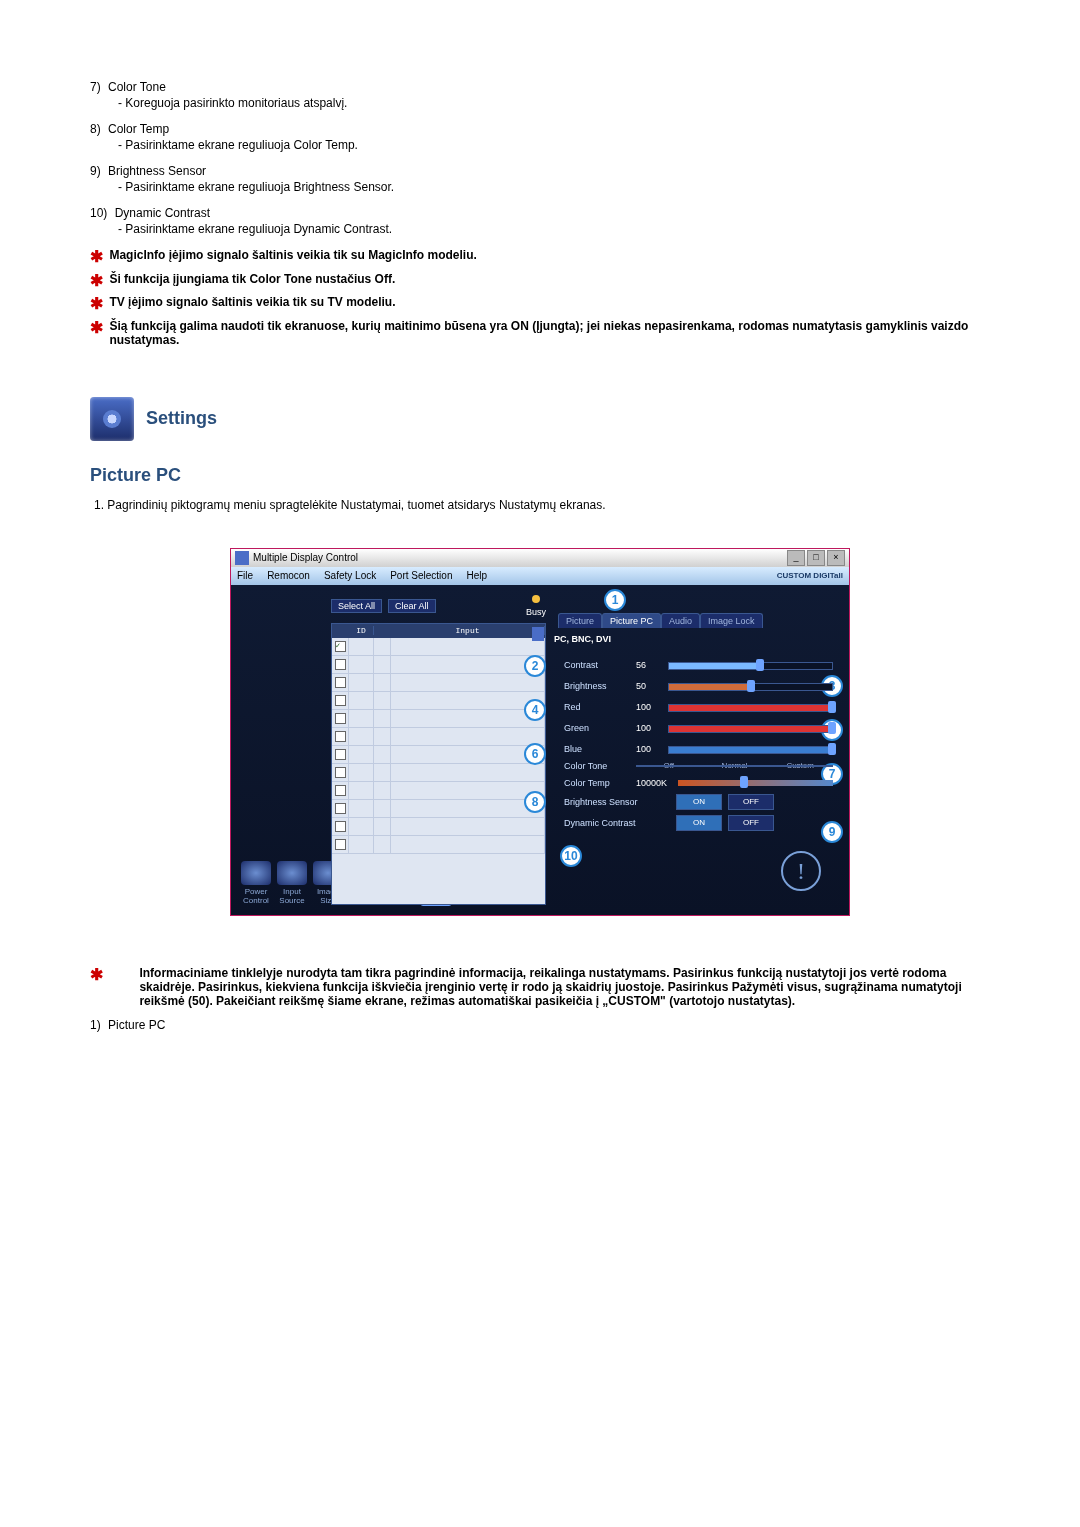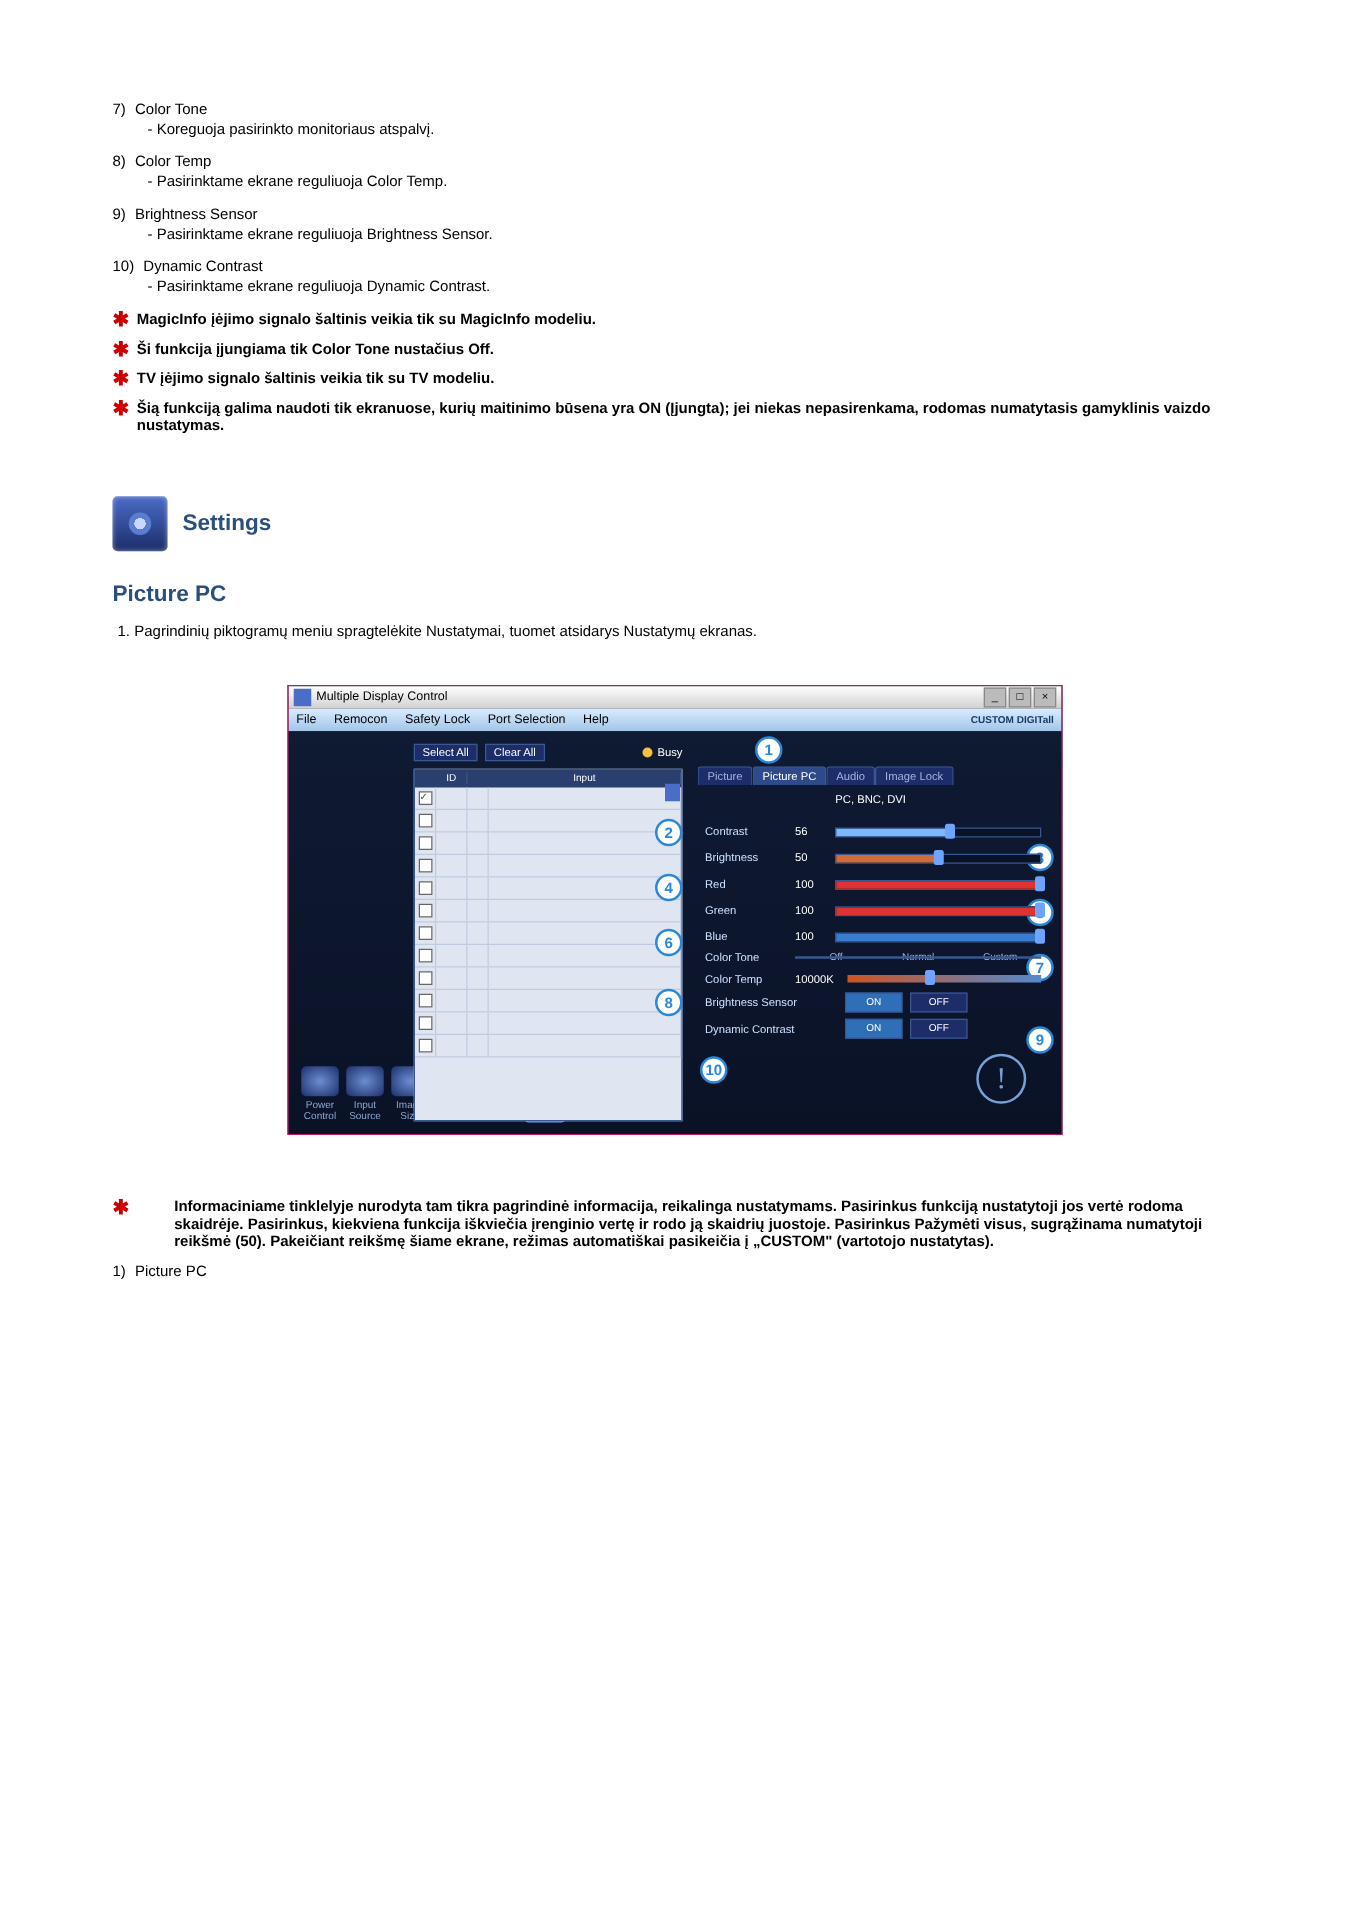--- a/index.html
+++ b/index.html
@@ -56,45 +56,45 @@
 
   .sidebar { width:82px; display:flex; align-items:flex-end; gap:6px; padding-top:24px; }
   .side-item { width:70px; text-align:center; font-size:8px; color:#8ba7d4; }
   .side-ico { width:30px; height:24px; margin:0 auto 2px auto; background:radial-gradient(#6b8ed0,#1c2d6a); border-radius:4px; }
   .side-label-yel { color:#f0d060; }
   .side-item.active { outline:1px solid #6ea3ff; border-radius:2px; padding:3px 0; }
 
   .middle { width:215px; position:relative; }
   .toolbar { display:flex; gap:6px; align-items:center; margin-bottom:6px; }
   .tb-btn { border:1px solid #3a5790; padding:1px 6px; color:#fff; font-size:9px; background:#1c2d6a; }
-  .busy { margin-left:auto; display:flex; align-items:center; gap:4px; font-size:9px; color:#fff; }
+  .busy { margin-left:auto; display:flex; align-items:center; gap:4px; font-size:9px; color:#fff;flex-direction:column; }
   .busy-dot { width:8px;height:8px;background:#f6c040;border-radius:50%; }
 
-  .grid { border:1px solid #3a5790; background:#dfe6f2; height:280px; }
+  .grid { border:1px solid #3a5790; background:#dfe6f2; height:280px;font-family:Liberation Mono, monospace; }
   .grid-head { display:flex; background:#2a3f6e; color:#fff; height:14px; align-items:center; }
   .gh { border-right:1px solid #3a5790; font-size:8px; text-align:center; }
   .gh.c1{width:16px;} .gh.c2{width:24px;} .gh.c3{width:16px;} .gh.c4{flex:1;}
   .scrollthumb { position:absolute; right:2px; top:32px; width:12px; height:14px; background:#4a6dc7; }
   .grid-rows { }
   .grow { display:flex; height:17px; align-items:center; border-bottom:1px solid #c0cbe0; }
   .gc { border-right:1px solid #c0cbe0; height:100%; display:flex; align-items:center; justify-content:center; }
   .gc.c1{width:16px;} .gc.c2{width:24px;} .gc.c3{width:16px;} .gc.c4{flex:1;}
   .chk { width:9px;height:9px;border:1px solid #666;background:#fff; }
   .chk.on::after{content:"✓"; font-size:8px; line-height:8px; color:#1a5f1a; display:block;}
 
   .rightpanel { flex:1; padding-top:18px; position:relative; }
   .circle-num {
     position:absolute; width:18px; height:18px; border:2px solid #2a88d8; border-radius:50%;
     color:#2a88d8; font-weight:bold; font-size:12px; text-align:center; line-height:18px;
     background:#fff;
   }
   .tabs { display:flex; margin-left:4px; }
   .tab { padding:2px 7px; font-size:9px; background:#1c2d6a; color:#a0b5dd; border:1px solid #3a5790; border-bottom:none; border-top-left-radius:3px; border-top-right-radius:3px; }
   .tab.active { background:#2f4a88; color:#fff; }
-  .subhdr { text-align:center; font-size:9px; font-weight:normal; color:#fff; margin:6px 0 8px 0; }
+  .subhdr { text-align:left; font-size:9px; font-weight:bold; color:#fff; margin:6px 0 8px 0; }
 
   .sl-row { display:flex; align-items:flex-end; height:18px; margin-bottom:3px; padding:0 6px 0 10px; }
   .sl-label { width:72px; font-size:9px; color:#cde0ff; }
   .sl-val { width:32px; font-size:9px; color:#fff; text-align:left; }
   .sl-track { flex:1; height:6px; border:1px solid #3a5790; position:relative; background:#0a1226; }
   .sl-fill { position:absolute; left:0; top:0; bottom:0; }
   .sl-thumb { position:absolute; top:-4px; width:8px; height:12px; background:#6ea3ff; border-radius:2px; }
 
   .ct-row { display:flex; align-items:center; height:18px; padding:0 6px 0 10px; margin-bottom:3px; }
   .ct-label { width:72px; font-size:9px; color:#cde0ff; }

